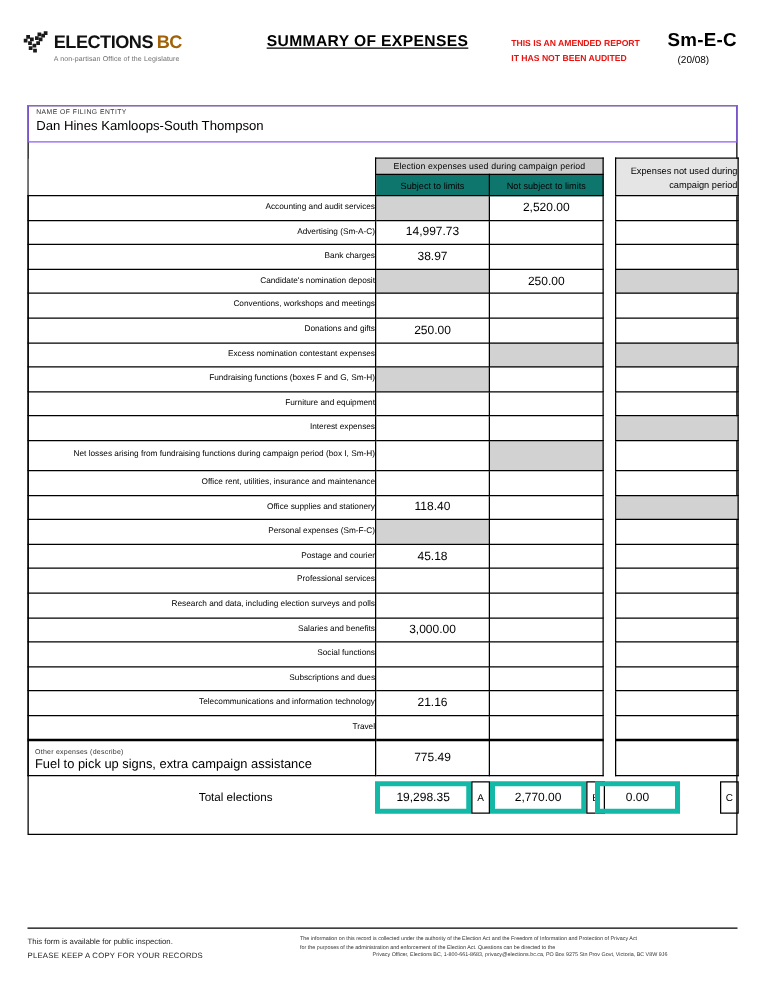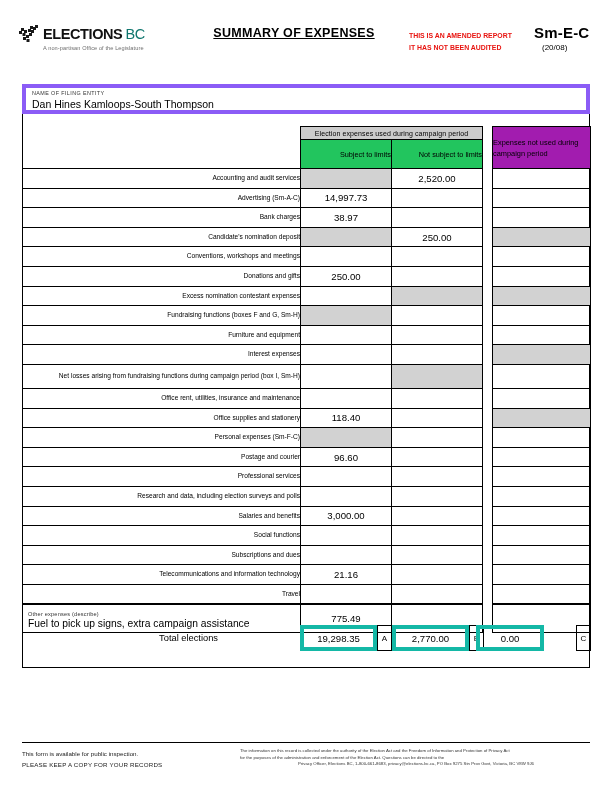--- a/index.html
+++ b/index.html
@@ -11,57 +11,57 @@
     -webkit-font-smoothing:none;
   }
   .page{position:relative;width:612px;height:792px;overflow:hidden;}
 
   
   .header{position:absolute;left:0;top:22px;width:612px;height:48px;}
   .logo{position:absolute;left:18px;top:2px;width:150px;}
   .logo-row{display:flex;align-items:center;}
   .logo-mark{width:22px;height:20px;margin-right:3px;flex:none;}
   .logo-word{font-size:14.5px;font-weight:bold;letter-spacing:-0.4px;color:#111;}
-  .logo-bc{font-size:14.5px;font-weight:normal;color:#0f766e;letter-spacing:-0.4px;margin-left:3px;}
+  .logo-bc{font-size:14.5px;font-weight:bold;color:#a16207;letter-spacing:-0.4px;margin-left:3px;}
   .logo-tag{font-size:5.6px;color:#6e6e6e;margin-top:1px;margin-left:25px;letter-spacing:0.1px;}
 
   .title-block{position:absolute;left:196px;top:4px;width:196px;text-align:center;}
   .title-main{font-size:12.5px;font-weight:bold;text-decoration:underline;letter-spacing:0.3px;}
   .title-sub{font-size:12.5px;font-weight:bold;letter-spacing:0.6px;margin-top:5px;}
 
   .amend{position:absolute;left:409px;top:8px;width:122px;color:#e8130f;
          font-size:6.9px;font-weight:bold;line-height:12px;text-align:left;}
 
   .formcode{position:absolute;left:534px;top:2px;width:72px;text-align:left;}
   .formcode .code{font-size:15px;font-weight:bold;letter-spacing:0.2px;}
   .formcode .rev{font-size:8px;margin-top:2px;margin-left:8px;}
 
   
   .namebox{position:absolute;left:22px;top:84px;width:568px;height:30px;
-           border:4px solid #8b5cf6;box-sizing:border-box;}
+           border:1px solid #8b5cf6;box-sizing:border-box;}
   .namebox .lbl{font-size:5.4px;color:#333;margin:2px 0 0 6px;letter-spacing:0.4px;}
   .namebox .val{font-size:10.5px;margin:2px 0 0 6px;}
 
   
   .tablewrap{position:absolute;left:22px;top:126px;width:568px;}
   table.main{border-collapse:collapse;width:568px;table-layout:fixed;}
   table.main td,table.main th{border:1px solid #000;padding:0;box-sizing:border-box;}
 
   col.c-label{width:278px;}
   col.c-sub{width:91px;}
   col.c-nsub{width:91px;}
   col.c-gap{width:10px;}
   col.c-not{width:98px;}
 
   .gapcell{border:none !important;background:#fff;}
 
   .hdr-grp{background:#cccccc;font-size:7px;text-align:center;height:13px;
            font-weight:normal;letter-spacing:0.1px;}
-  .hdr-sub{background:#22c55e;font-size:7.3px;text-align:right;height:29px;font-weight:normal;}
-  .hdr-not{background:#a21caf;font-size:7.4px;text-align:left;font-weight:normal;
+  .hdr-sub{background:#0f766e;font-size:7.3px;text-align:center;height:17px;font-weight:normal;}
+  .hdr-not{background:#e5e5e5;font-size:7.4px;text-align:right;font-weight:normal;
            line-height:11px;padding:2px 3px;}
 
   .rowlabel{font-size:6.6px;text-align:right;padding-right:4px;line-height:8.5px;color:#000;}
   .amt{font-size:9.6px;text-align:center;vertical-align:middle;}
   .shade{background:#d2d2d2;}
   .trow{height:19.6px;}
   .trow2{height:24px;}
 
   
   .otherbox{height:28px;position:relative;}
@@ -263,21 +263,21 @@
           </tr>
           <tr class="trow">
             <td class="rowlabel">Personal expenses (Sm-F-C)</td>
             <td class="amt shade"></td>
             <td class="amt"></td>
             <td class="gapcell"></td>
             <td class="amt"></td>
           </tr>
           <tr class="trow">
             <td class="rowlabel">Postage and courier</td>
-            <td class="amt">96.60</td>
+            <td class="amt">45.18</td>
             <td class="amt"></td>
             <td class="gapcell"></td>
             <td class="amt"></td>
           </tr>
           <tr class="trow">
             <td class="rowlabel">Professional services</td>
             <td class="amt"></td>
             <td class="amt"></td>
             <td class="gapcell"></td>
             <td class="amt"></td>

